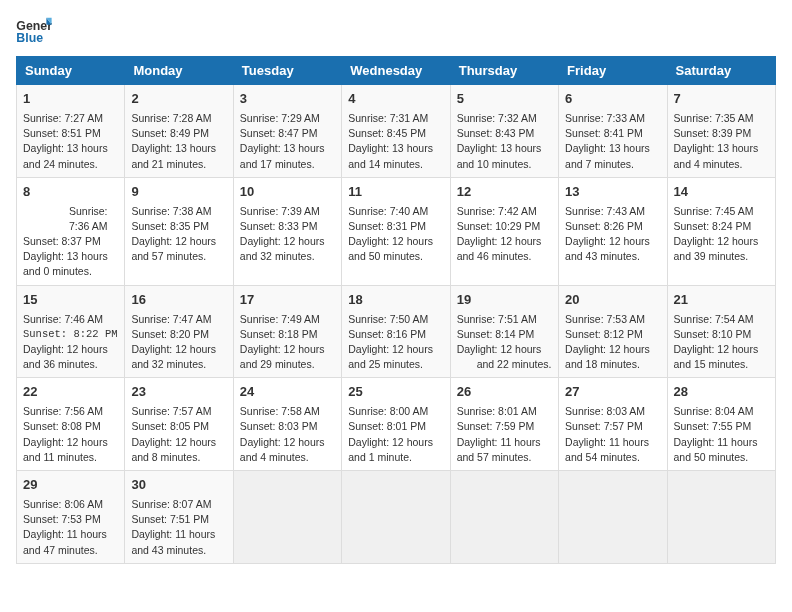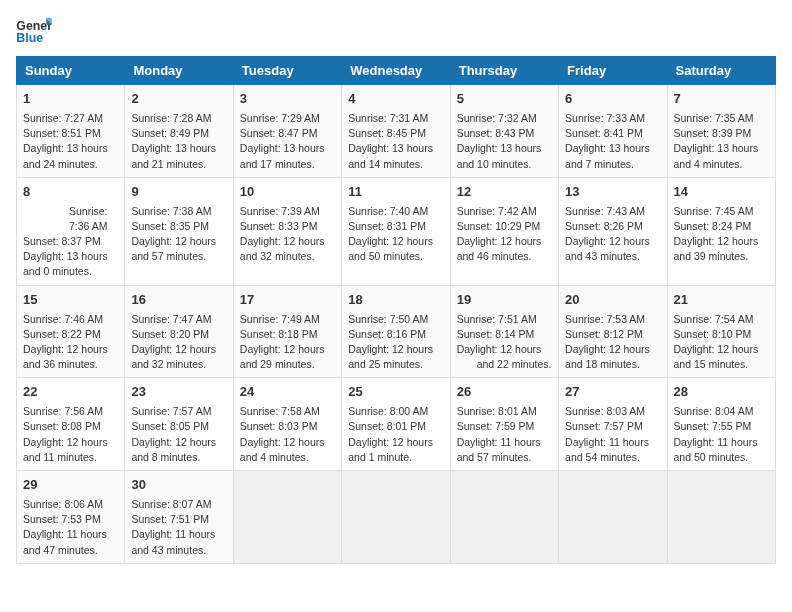--- a/index.html
+++ b/index.html
@@ -207,21 +207,21 @@
           <span style="display: block;">Sunrise: 7:45 AM</span>
           <span style="display: block;">Sunset: 8:24 PM</span>
           <span style="display: block;">Daylight: 12 hours</span>
           <span style="display: block;">and 39 minutes.</span>
         </td>
       </tr>
       <tr>
         <td>
           <span class="day-num">15</span>
           <span style="display: block;">Sunrise: 7:46 AM</span>
-          <span style="display: block;">Sunset: 8:22 PM</span>
+          <span style="display: block; font-family: Liberation Mono, monospace;">Sunset: 8:22 PM</span>
           <span style="display: block;">Daylight: 12 hours</span>
           <span style="display: block;">and 36 minutes.</span>
         </td>
         <td>
           <span class="day-num">16</span>
           <span style="display: block;">Sunrise: 7:47 AM</span>
           <span style="display: block;">Sunset: 8:20 PM</span>
           <span style="display: block;">Daylight: 12 hours</span>
           <span style="display: block;">and 32 minutes.</span>
         </td>

